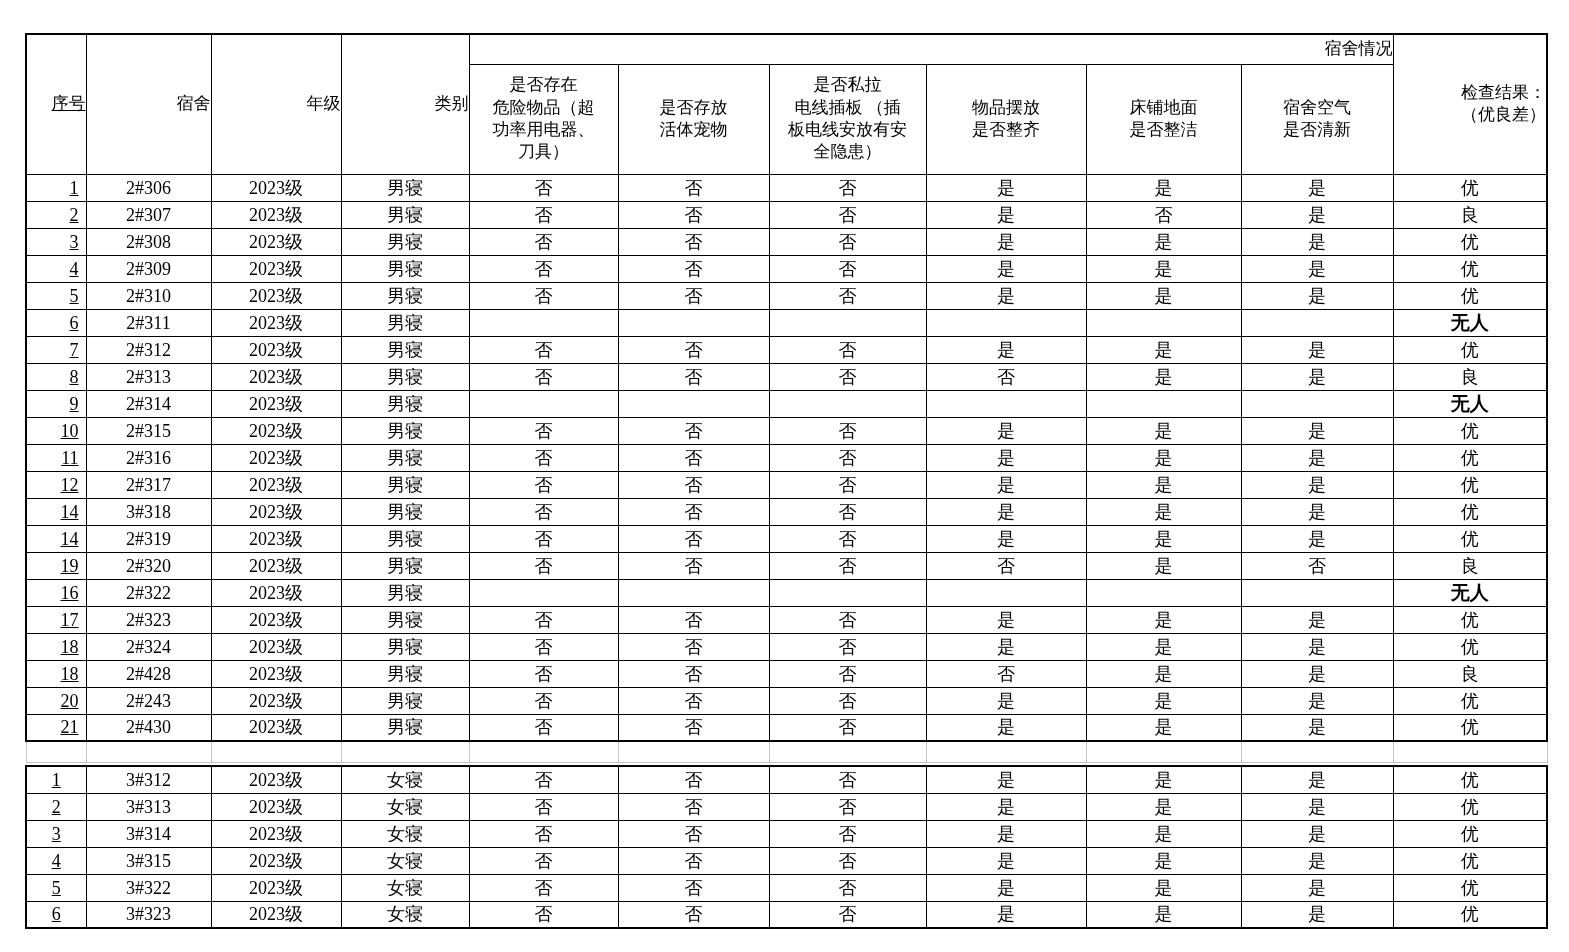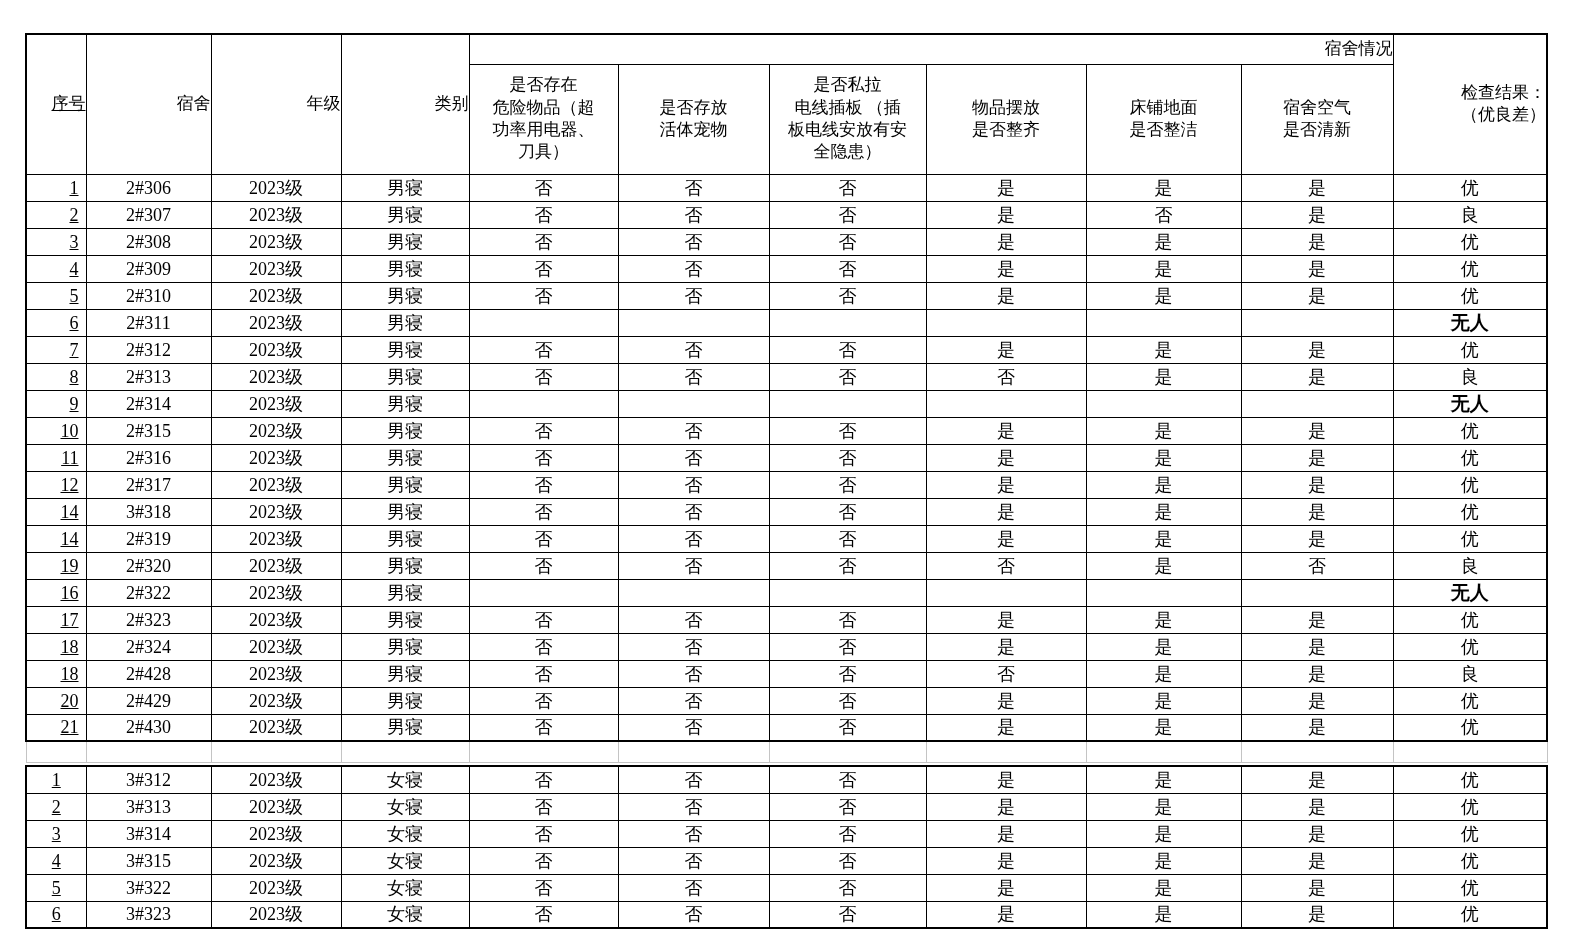--- a/index.html
+++ b/index.html
@@ -323,21 +323,21 @@
           <td>否</td>
           <td>否</td>
           <td>否</td>
           <td>否</td>
           <td>是</td>
           <td>是</td>
           <td class="col-last">良</td>
         </tr>
         <tr>
           <td class="num-right col-first">20</td>
-          <td>2#429</td>
+          <td>2#243</td>
           <td>2023级</td>
           <td>男寝</td>
           <td>否</td>
           <td>否</td>
           <td>否</td>
           <td>是</td>
           <td>是</td>
           <td>是</td>
           <td class="col-last">优</td>
         </tr>

